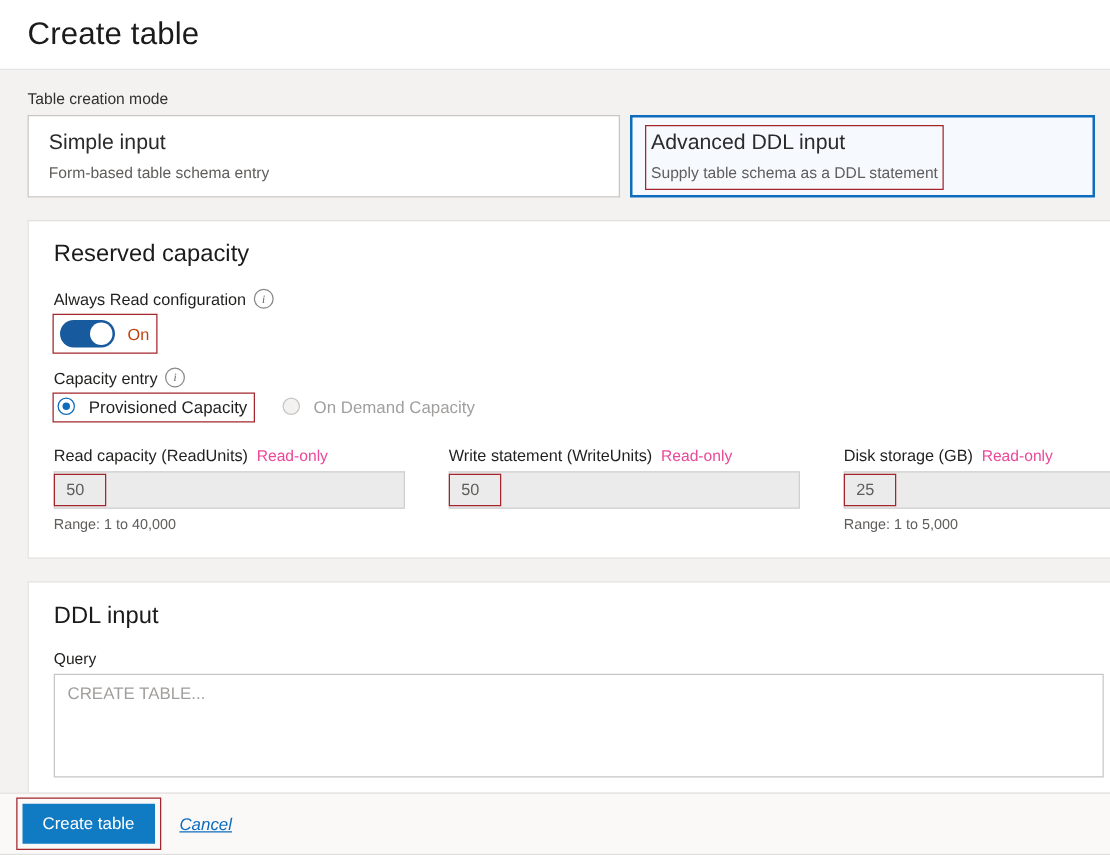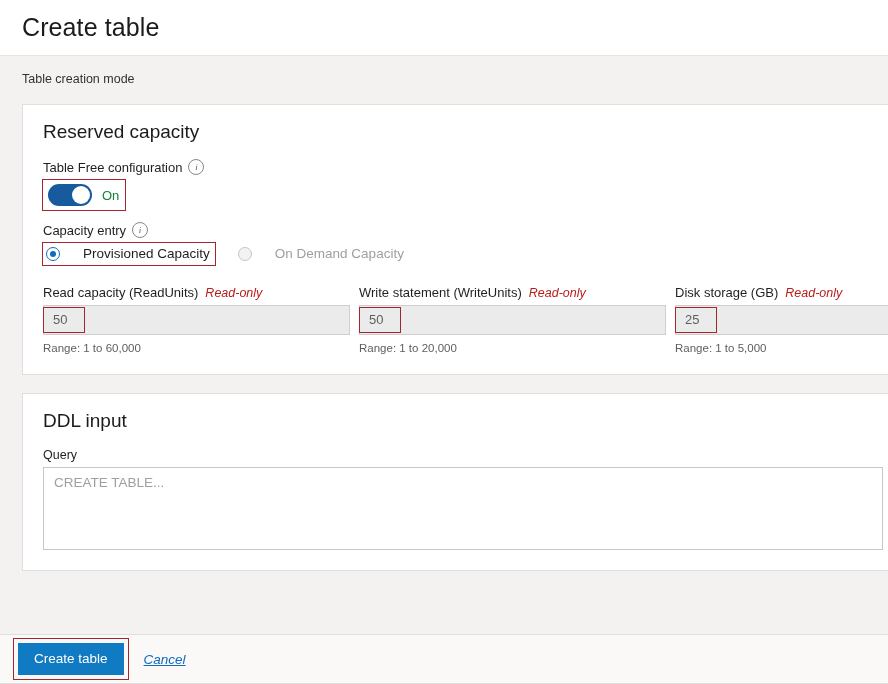--- a/index.html
+++ b/index.html
@@ -156,33 +156,33 @@
     position: absolute;
     top: 2px;
     left: 24px;
     width: 18px;
     height: 18px;
     border-radius: 50%;
     background: #ffffff;
   }
   .toggle-state {
     font-size: 13px;
-    color: #15803d;
+    color: #c2410c;
   }
 
   
   .radio-row {
     display: flex;
     align-items: center;
     gap: 0;
   }
   .radio-opt {
     display: inline-flex;
-    align-items: flex-end;
-    gap: 23px;
+    align-items: flex-start;
+    gap: 11px;
     padding: 3px 5px 4px 3px;
     font-size: 13.5px;
     cursor: pointer;
   }
   .radio-opt.disabled { color: #a19f9d; cursor: default; margin-left: 20px; }
   .radio-dot {
     width: 14px;
     height: 14px;
     border-radius: 50%;
     border: 1px solid #0f6cbd;
@@ -209,26 +209,25 @@
   .capacity-col { width: 316px; flex: 0 0 auto; }
   .capacity-head {
     display: flex;
     align-items: center;
     gap: 7px;
     margin-bottom: 5px;
   }
   .capacity-name { font-size: 13px; color: #201f1e; }
   .readonly-tag {
     font-size: 12.5px;
-    font-style: italic;
-    color: #b91c1c;
+    color: #ec4899;
   }
   .ro-input {
     box-sizing: border-box;
-    width: 307px;
+    width: 281px;
     height: 30px;
     background: #ebebeb;
     border: 1px solid #d0cece;
     display: flex;
     align-items: center;
     padding-left: 0;
     position: relative;
   }
   .ro-value {
     font-size: 13px;
@@ -302,29 +301,46 @@
 <body>
 
 <div class="page-header">
   <div class="page-title">Create table</div>
 </div>
 
 <div class="body-area">
 
   <div class="mode-block">
     <div class="mode-label">Table creation mode</div>
+    <div class="mode-tiles">
+
+      <div class="tile tile-simple">
+        <div class="tile-inner">
+          <div class="tile-title">Simple input</div>
+          <div class="tile-sub">Form-based table schema entry</div>
+        </div>
+      </div>
+
+      <div class="tile tile-advanced">
+        <div class="tile-inner annot">
+          <div class="tile-title">Advanced DDL input</div>
+          <div class="tile-sub">Supply table schema as a DDL statement</div>
+        </div>
+      </div>
+
+    </div>
   </div>
 
   <div class="card">
     <div class="card-pad">
       <div class="card-title">Reserved capacity</div>
 
       
       <div class="field-label">
-        <span>Table Free configuration</span>
+        <span>Always Read configuration</span>
         <span class="info-icon">i</span>
       </div>
       <div class="toggle-wrap annot-box">
         <span class="toggle">
           <span class="knob"></span>
         </span>
         <span class="toggle-state">On</span>
       </div>
 
       
@@ -347,32 +363,31 @@
       <div class="capacity-row">
 
         <div class="capacity-col">
           <div class="capacity-head">
             <span class="capacity-name">Read capacity (ReadUnits)</span>
             <span class="readonly-tag">Read-only</span>
           </div>
           <div class="ro-input">
             <span class="ro-value annot">50</span>
           </div>
-          <div class="range-hint">Range: 1 to 60,000</div>
+          <div class="range-hint">Range: 1 to 40,000</div>
         </div>
 
         <div class="capacity-col">
           <div class="capacity-head">
             <span class="capacity-name">Write statement (WriteUnits)</span>
             <span class="readonly-tag">Read-only</span>
           </div>
           <div class="ro-input">
             <span class="ro-value annot">50</span>
           </div>
-          <div class="range-hint">Range: 1 to 20,000</div>
         </div>
 
         <div class="capacity-col">
           <div class="capacity-head">
             <span class="capacity-name">Disk storage (GB)</span>
             <span class="readonly-tag">Read-only</span>
           </div>
           <div class="ro-input">
             <span class="ro-value annot">25</span>
           </div>

